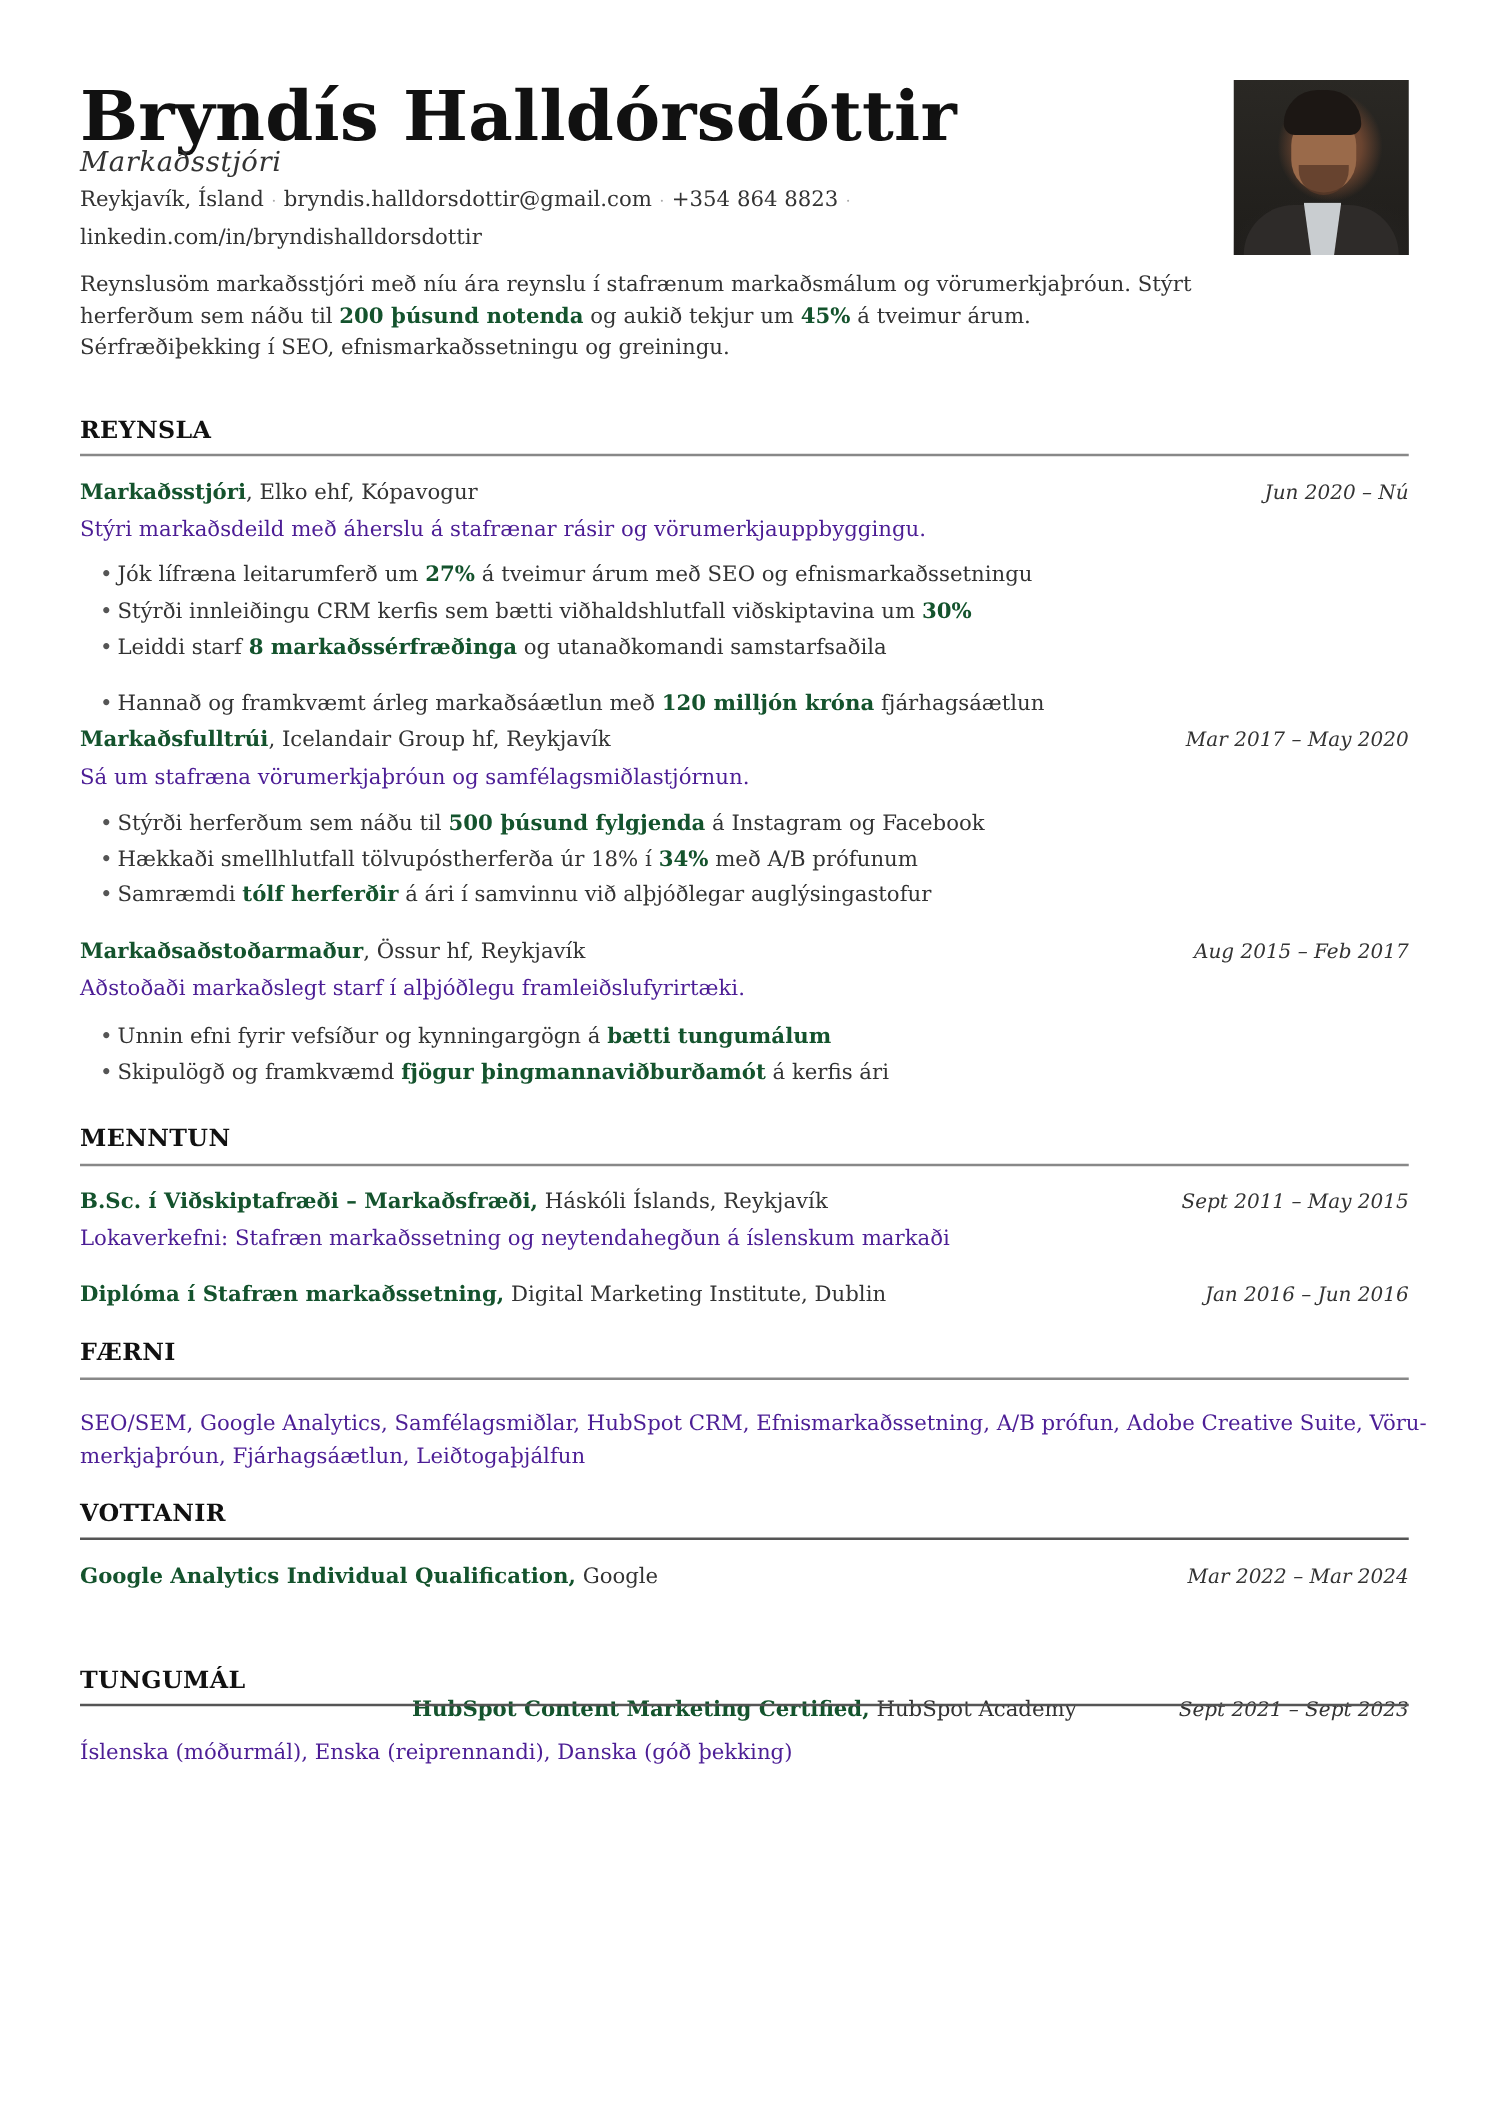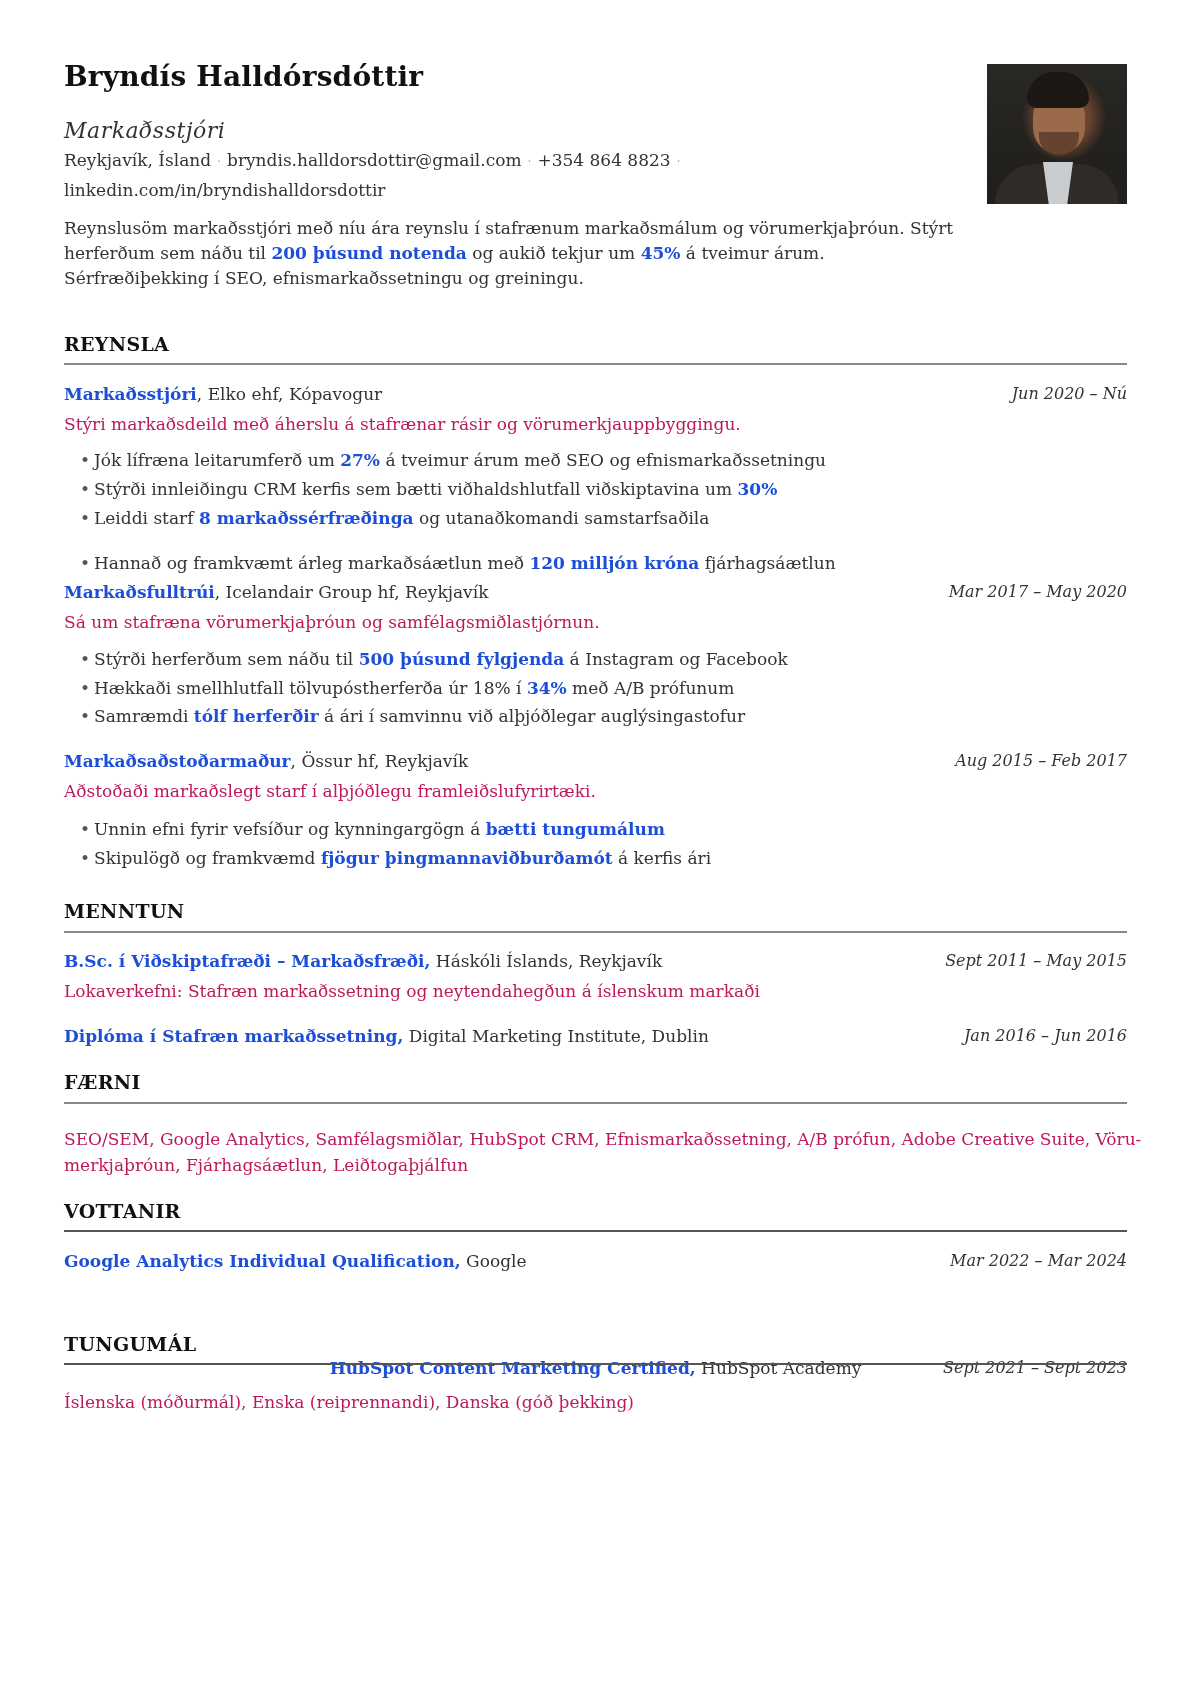--- a/index.html
+++ b/index.html
@@ -4,53 +4,53 @@
 <style>
   html, body { margin: 0; padding: 0; background: #ffffff; }
   body {
     width: 1190px; height: 1683px; position: relative; overflow: hidden;
     font-family: "DejaVu Serif", "Liberation Serif", serif;
     color: #333333;
   }
   .page { position: absolute; left: 64px; top: 0; width: 1063px; }
   .abs { position: absolute; }
   .name {
-    left: 0; top: 60px; font-size: 28px; font-weight: bold; color: #111111;
+    left: 0; top: 60px; font-size: 55px; font-weight: bold; color: #111111;
     font-family: "DejaVu Serif", serif; letter-spacing: 0.2px; white-space: nowrap;
   }
   .jobtitle {
     left: 0; top: 118px; font-size: 22px; font-style: italic; color: #333;
     letter-spacing: 0.5px; white-space: nowrap;
   }
   .contact { left: 0; font-size: 17px; color: #333; white-space: nowrap; }
   .contact .sep { color: #aaa; padding: 0 6px; font-size: 12px; }
   .summary {
     left: 0; top: 216px; width: 900px; font-size: 17px; line-height: 25px; color: #333;
   }
-  b, .b { font-weight: bold; color: #1d4ed8; }
+  b, .b { font-weight: bold; color: #14532d; }
   .photo {
     left: 923px; top: 64px; width: 140px; height: 140px;
     background: radial-gradient(ellipse 40% 42% at 55% 38%, #8a5a3c 0%, #6a4430 45%, rgba(40,30,25,0) 75%),
                 radial-gradient(ellipse 60% 35% at 55% 100%, #2b2826 0%, #242220 60%, rgba(0,0,0,0) 100%),
                 linear-gradient(#2a2824, #1f1d1a);
     overflow: hidden;
   }
   .photo .hair { position:absolute; left:40px; top:8px; width:62px; height:36px; border-radius: 30px 30px 10px 10px; background:#1c1714; }
   .photo .face { position:absolute; left:46px; top:28px; width:52px; height:62px; border-radius: 24px 24px 26px 26px; background:#9a6a4a; }
   .photo .beard { position:absolute; left:52px; top:68px; width:40px; height:24px; border-radius: 0 0 20px 20px; background:#5a3a28; opacity:0.8; }
   .photo .shirt { position:absolute; left:56px; top:98px; width:30px; height:44px; background:#c9cdd0; clip-path: polygon(0 0,100% 0,80% 100%,20% 100%); }
   .photo .jacket { position:absolute; left:8px; top:100px; width:124px; height:50px; border-radius: 40px 40px 0 0; background:#2e2b29; }
   .section-title {
     left: 0; font-size: 19px; font-weight: bold; color: #111; letter-spacing: 0.3px; white-space: nowrap;
   }
   .rule { left: 0; width: 1063px; height: 0; border-top: 2px solid #888; }
   .rule.dark { border-top-color: #555; }
   .row { left: 0; width: 1063px; font-size: 17px; color: #333; white-space: nowrap; }
   .row .date { position: absolute; right: 0; top: 0; font-style: italic; font-size: 16px; color: #333; }
-  .line { left: 0; font-size: 17px; color: #be185d; white-space: nowrap; }
+  .line { left: 0; font-size: 17px; color: #4c1d95; white-space: nowrap; }
   .bullet { left: 16px; font-size: 17px; color: #333; white-space: nowrap; }
   .bullet .dot { display: inline-block; width: 14px; color: #555; }
 </style>
 </head>
 <body>
 
 <div class="page">
 
   <div class="abs name">Bryndís Halldórsdóttir</div>
   <div class="abs jobtitle">Markaðsstjóri</div>

